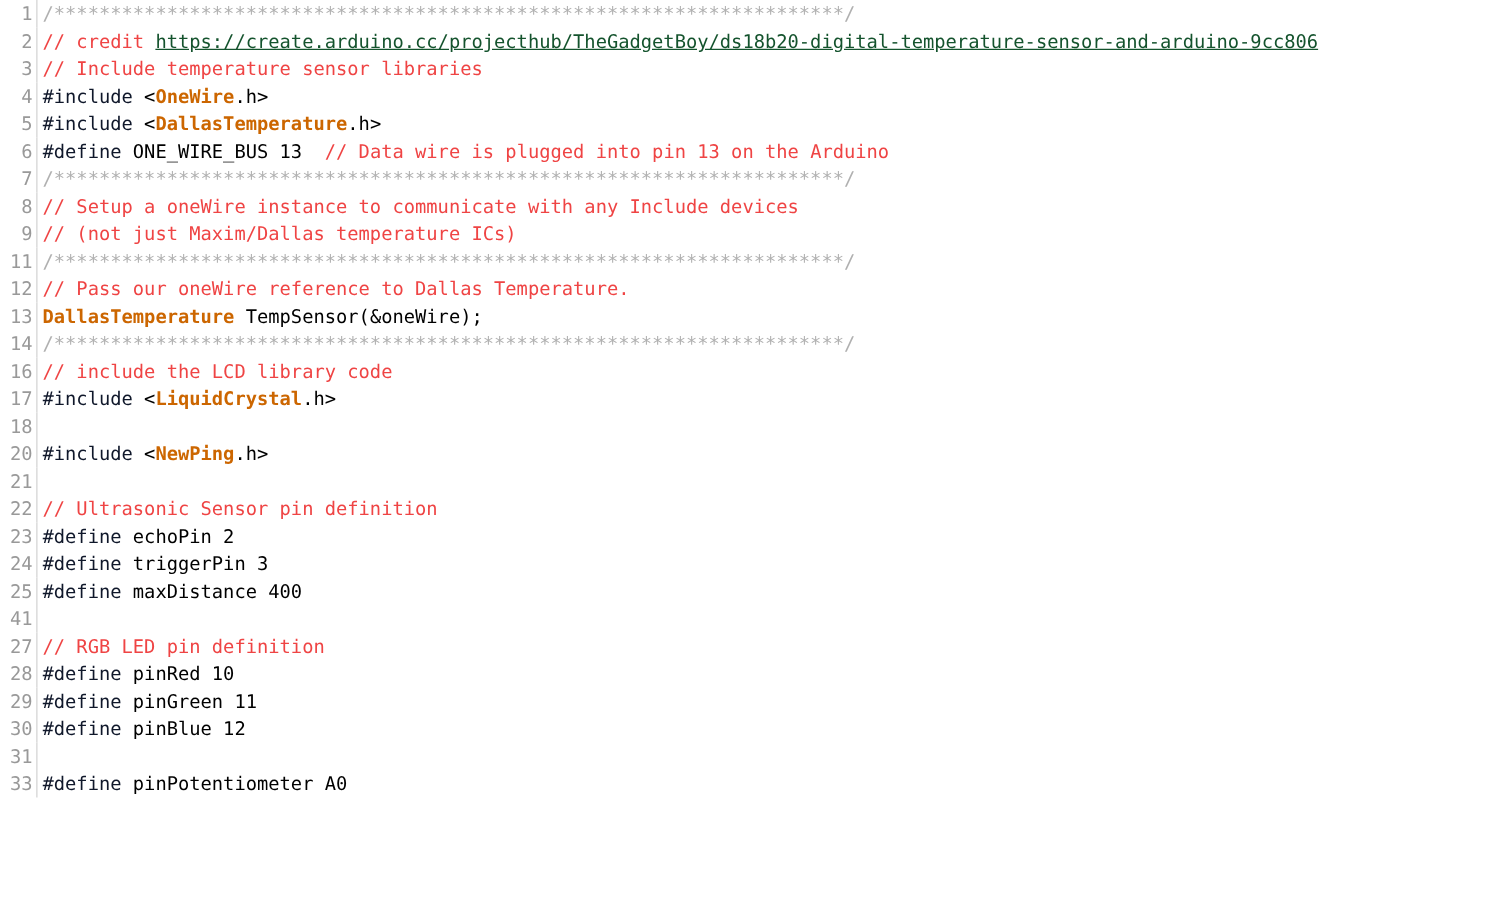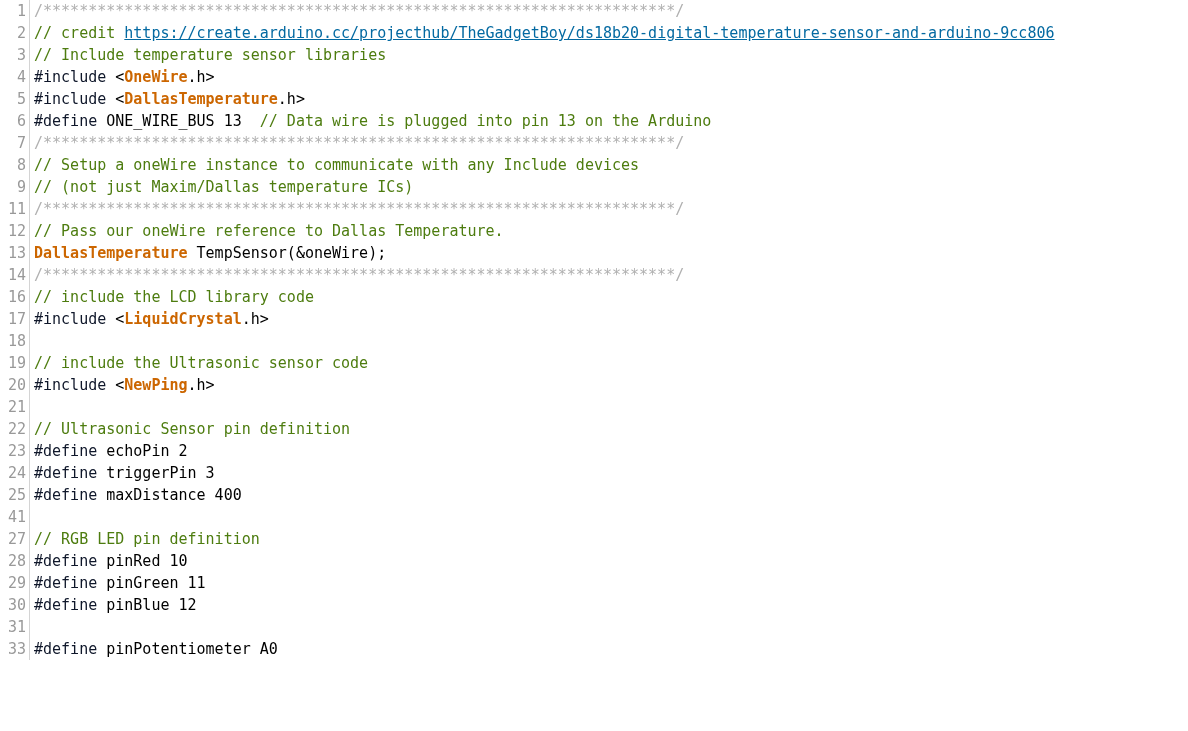--- a/index.html
+++ b/index.html
@@ -56,26 +56,26 @@
     flex: 1;
     font-size: 15px;
     color: #000000;
     font-family: "DejaVu Sans Mono", "Liberation Mono", monospace;
     white-space: pre;
     overflow: hidden;
     padding-left: 0;
   }
 
   
-  .t-cmt   { color: #4d7c0f; text-align: right; }
+  .t-cmt   { color: #ef4444; text-align: right; }
   .t-cmt-sep { color: #b0b0b0; }
   .t-pre   { color: #0f172a; }
   .t-type  { color: #cc6600; font-weight: bold; text-align: center; }
   .t-plain { color: #000000; }
-  .t-link  { color: #0369a1; text-decoration: underline; }
+  .t-link  { color: #14532d; text-decoration: underline; }
 </style>
 </head>
 <body>
 
 <div id="editor">
   <div class="code-lines">
       <div class="line"><div class="ln">1</div><div class="gut"></div><div class="src"><span class="t-cmt-sep">/**********************************************************************/</span></div></div>
       <div class="line"><div class="ln">2</div><div class="gut"></div><div class="src"><span class="t-cmt">// credit </span><span class="t-link">https://create.arduino.cc/projecthub/TheGadgetBoy/ds18b20-digital-temperature-sensor-and-arduino-9cc806</span></div></div>
       <div class="line"><div class="ln">3</div><div class="gut"></div><div class="src"><span class="t-cmt">// Include temperature sensor libraries</span></div></div>
       <div class="line"><div class="ln">4</div><div class="gut"></div><div class="src"><span class="t-pre">#include</span><span class="t-plain"> &lt;</span><span class="t-type">OneWire</span><span class="t-plain">.h&gt;</span></div></div>
@@ -84,21 +84,20 @@
       <div class="line"><div class="ln">7</div><div class="gut"></div><div class="src"><span class="t-cmt-sep">/**********************************************************************/</span></div></div>
       <div class="line"><div class="ln">8</div><div class="gut"></div><div class="src"><span class="t-cmt">// Setup a oneWire instance to communicate with any Include devices</span></div></div>
       <div class="line"><div class="ln">9</div><div class="gut"></div><div class="src"><span class="t-cmt">// (not just Maxim/Dallas temperature ICs)</span></div></div>
       <div class="line"><div class="ln">11</div><div class="gut"></div><div class="src"><span class="t-cmt-sep">/**********************************************************************/</span></div></div>
       <div class="line"><div class="ln">12</div><div class="gut"></div><div class="src"><span class="t-cmt">// Pass our oneWire reference to Dallas Temperature.</span></div></div>
       <div class="line"><div class="ln">13</div><div class="gut"></div><div class="src"><span class="t-type">DallasTemperature</span><span class="t-plain"> TempSensor(&amp;oneWire);</span></div></div>
       <div class="line"><div class="ln">14</div><div class="gut"></div><div class="src"><span class="t-cmt-sep">/**********************************************************************/</span></div></div>
       <div class="line"><div class="ln">16</div><div class="gut"></div><div class="src"><span class="t-cmt">// include the LCD library code</span></div></div>
       <div class="line"><div class="ln">17</div><div class="gut"></div><div class="src"><span class="t-pre">#include</span><span class="t-plain"> &lt;</span><span class="t-type">LiquidCrystal</span><span class="t-plain">.h&gt;</span></div></div>
       <div class="line"><div class="ln">18</div><div class="gut"></div><div class="src">&nbsp;</div></div>
-      <div class="line"><div class="ln">19</div><div class="gut"></div><div class="src"><span class="t-cmt">// include the Ultrasonic sensor code</span></div></div>
       <div class="line"><div class="ln">20</div><div class="gut"></div><div class="src"><span class="t-pre">#include</span><span class="t-plain"> &lt;</span><span class="t-type">NewPing</span><span class="t-plain">.h&gt;</span></div></div>
       <div class="line"><div class="ln">21</div><div class="gut"></div><div class="src">&nbsp;</div></div>
       <div class="line"><div class="ln">22</div><div class="gut"></div><div class="src"><span class="t-cmt">// Ultrasonic Sensor pin definition</span></div></div>
       <div class="line"><div class="ln">23</div><div class="gut"></div><div class="src"><span class="t-pre">#define</span><span class="t-plain"> echoPin 2</span></div></div>
       <div class="line"><div class="ln">24</div><div class="gut"></div><div class="src"><span class="t-pre">#define</span><span class="t-plain"> triggerPin 3</span></div></div>
       <div class="line"><div class="ln">25</div><div class="gut"></div><div class="src"><span class="t-pre">#define</span><span class="t-plain"> maxDistance 400</span></div></div>
       <div class="line"><div class="ln">41</div><div class="gut"></div><div class="src">&nbsp;</div></div>
       <div class="line"><div class="ln">27</div><div class="gut"></div><div class="src"><span class="t-cmt">// RGB LED pin definition</span></div></div>
       <div class="line"><div class="ln">28</div><div class="gut"></div><div class="src"><span class="t-pre">#define</span><span class="t-plain"> pinRed 10</span></div></div>
       <div class="line"><div class="ln">29</div><div class="gut"></div><div class="src"><span class="t-pre">#define</span><span class="t-plain"> pinGreen 11</span></div></div>

